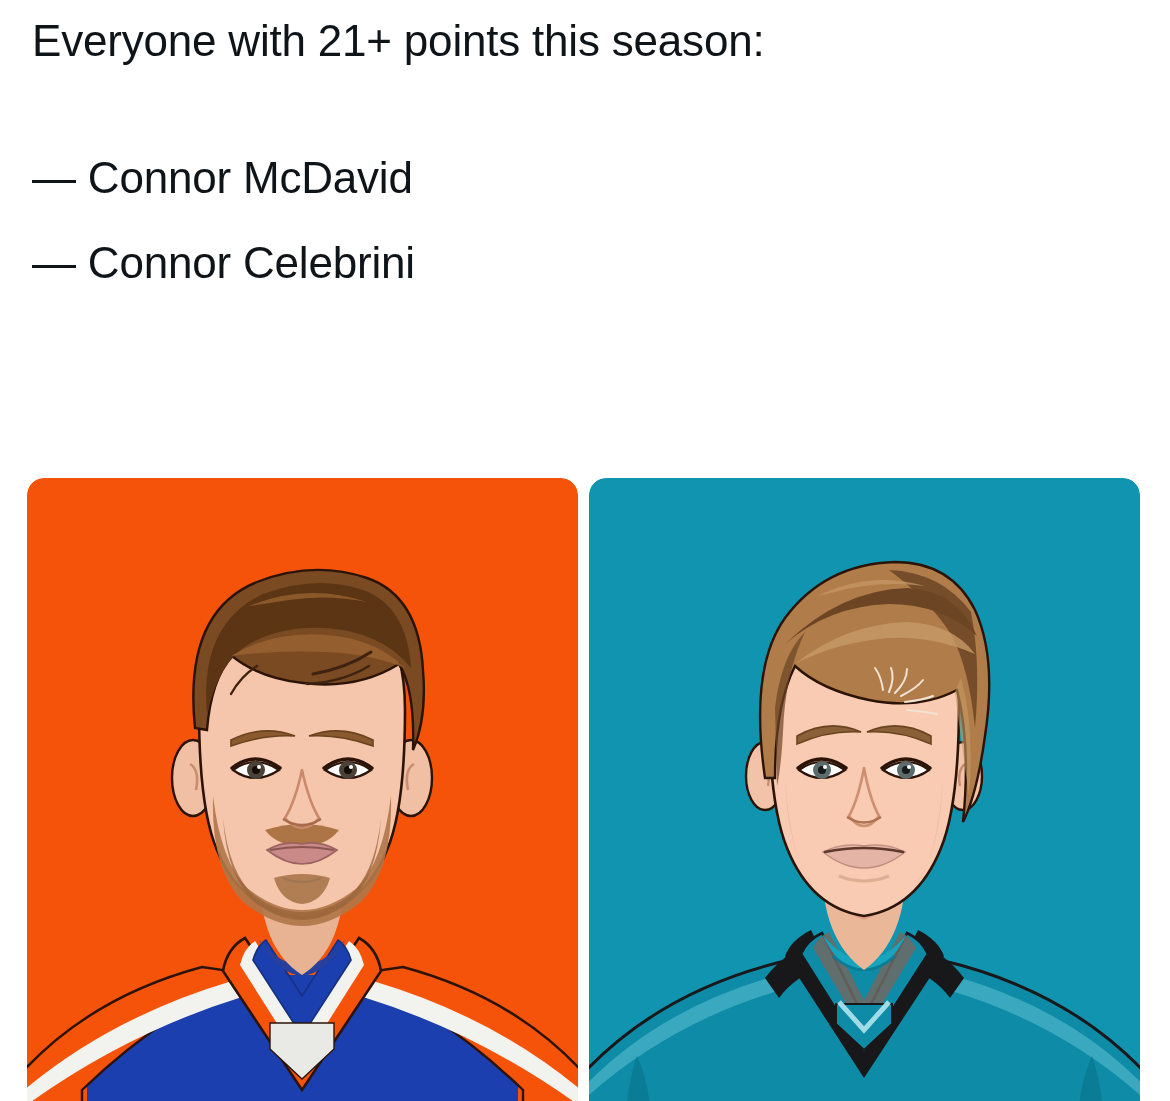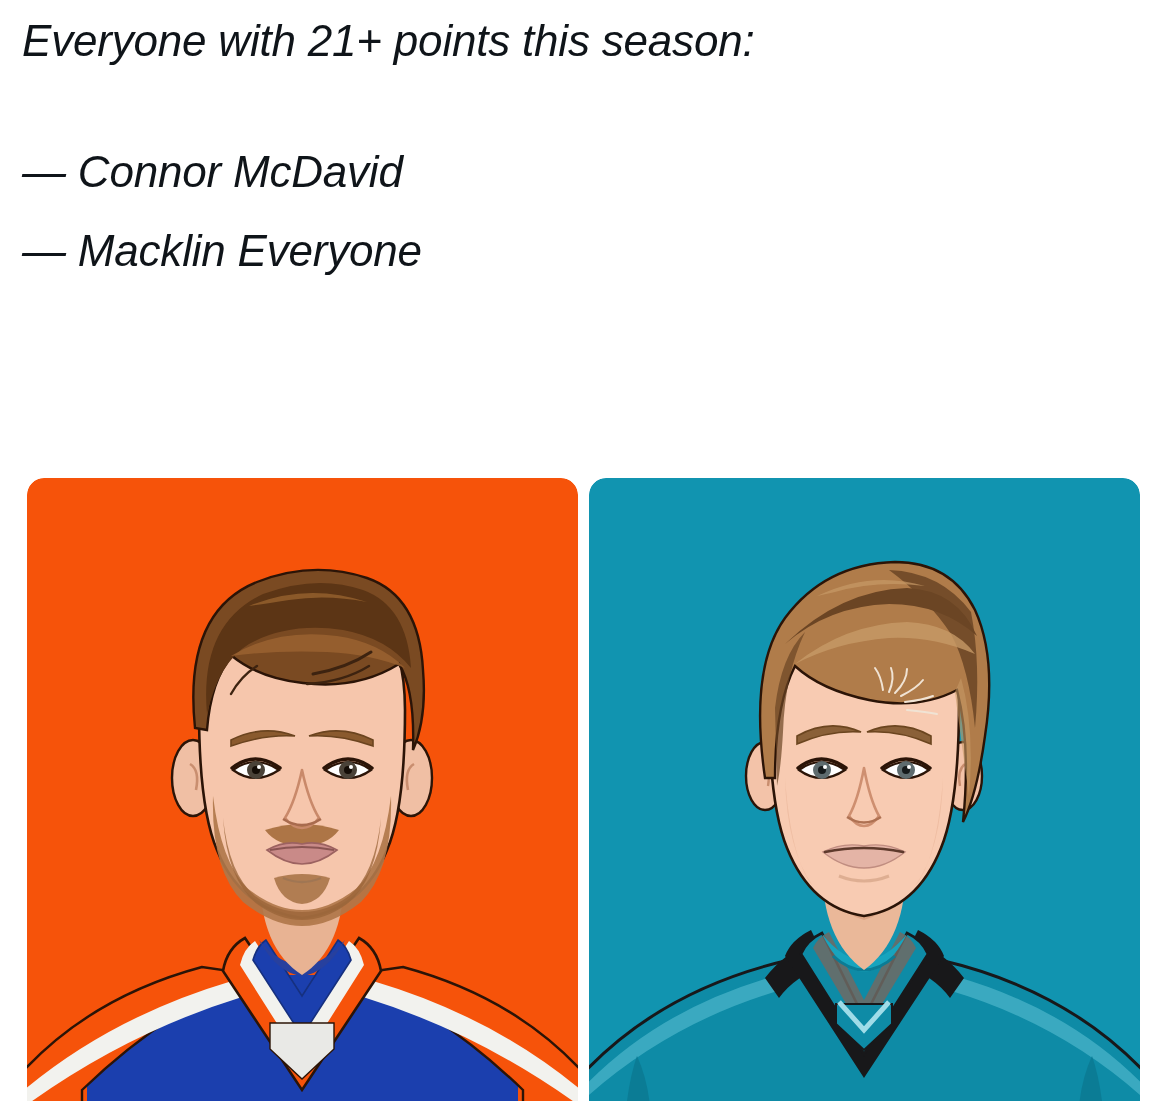--- a/index.html
+++ b/index.html
@@ -20,34 +20,33 @@
   .post {
     width: 1170px;
     height: 1101px;
     box-sizing: border-box;
     padding: 0;
     position: relative;
   }
 
   
   .post-text {
-    padding: 8px 28px 0 22px;
+    padding: 8px 28px 0 32px;
     font-size: 44px;
     line-height: 1.52;
     letter-spacing: -0.2px;
     color: #0f1419;
     font-weight: 400;
-    font-style: italic;
   }
   .text-line { white-space: pre-wrap; }
   .blank-line { height: 52px; }
 
   .list-line {
     white-space: pre-wrap;
-    margin-top: 12px;
+    margin-top: 18px;
   }
 
   
   .media-grid {
     position: absolute;
     left: 27px;
     top: 478px;
     width: 1118px;
     height: 640px;
     display: flex;
@@ -65,21 +64,21 @@
 </style>
 </head>
 <body>
 
 <div class="post">
 
   <div class="post-text">
     <div class="text-line">Everyone with 21+ points this season:</div>
     <div class="blank-line"></div>
     <div class="list-line">— Connor McDavid</div>
-    <div class="list-line">— Macklin Everyone</div>
+    <div class="list-line">— Connor Celebrini</div>
     <div class="blank-line"></div>
   </div>
 
   <div class="media-grid">
 
     <div class="media-card">
       <svg viewBox="0 0 551 640" preserveAspectRatio="xMidYMid slice">
         <defs>
           <clipPath id="clipL">
               <rect x="0" y="0" width="551" height="640" rx="17"></rect>

